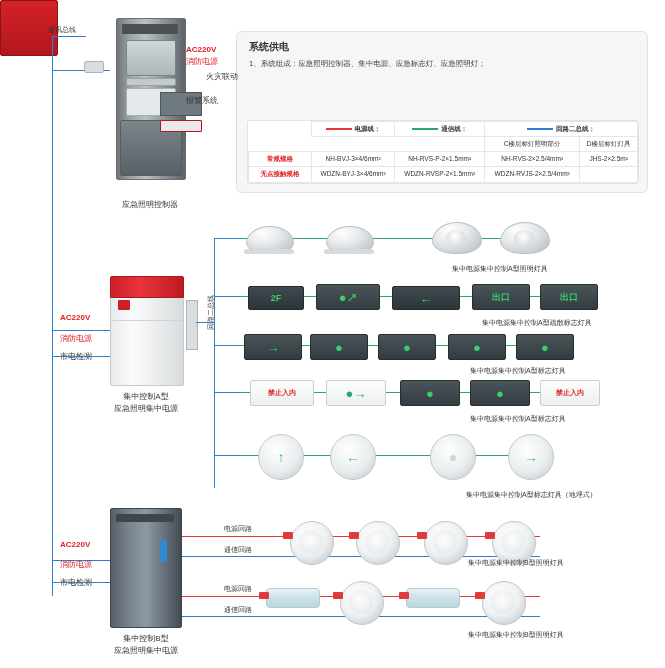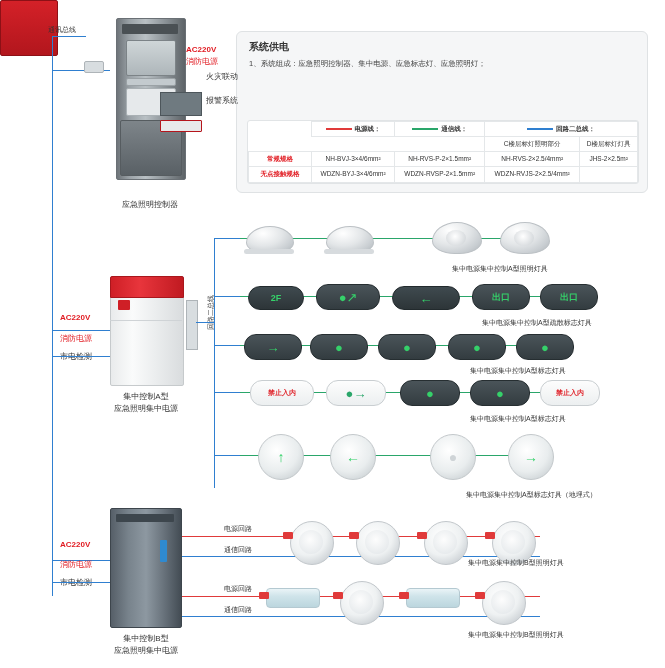--- a/index.html
+++ b/index.html
@@ -39,21 +39,21 @@
   
   .dome{border-radius:50% 50% 45% 45%/60% 60% 40% 40%;
         background:radial-gradient(ellipse at 35% 25%,#ffffff,#e3e6e8 45%,#c8cdd1 75%,#aeb4b8 100%);
         border:1px solid #bcc1c5;position:absolute;}
   .dome-base{position:absolute;background:#d7dbde;border-radius:3px;}
   .downlight{border-radius:50%;background:radial-gradient(circle at 40% 35%,#ffffff,#eef1f2 50%,#cdd2d6 80%,#b4babe 100%);border:1px solid #c2c7cb;position:absolute;}
   .downlight-in{position:absolute;border-radius:50%;background:radial-gradient(circle at 45% 40%,#fdfdfd,#dfe4e7);}
   .tube{position:absolute;border-radius:4px;background:linear-gradient(180deg,#eaf4f7,#cfe4ea 40%,#bcd6de);border:1px solid #b4c9d1;}
 
   
-  .sign{position:absolute;border-radius:12px;display:flex;align-items:center;justify-content:center;overflow:hidden;}
+  .sign{position:absolute;border-radius:2px;display:flex;align-items:center;justify-content:center;overflow:hidden;}
   .sign-green{background:linear-gradient(180deg,#3f4a4f,#2d3538);border:1px solid #222a2d;color:#3ddc6d;}
   .sign-white{background:linear-gradient(180deg,#fdfdfd,#eceff0);border:1px solid #c9ced1;}
   .sign-dark{background:linear-gradient(180deg,#4a5459,#333c40);border:1px solid #262e31;}
   .gtxt{color:#35d16a;font-size:9px;font-weight:bold;}
   .rtxt{color:#e0262d;font-size:7px;font-weight:bold;line-height:1.05;}
   .arrow-g{color:#35d16a;font-size:13px;line-height:1;}
   .floor-dome{position:absolute;border-radius:50%;
       background:radial-gradient(circle at 40% 35%,#ffffff,#e9edee 55%,#ccd2d5 85%);
       border:1px solid #c3c8cb;display:flex;align-items:center;justify-content:center;}
 
@@ -148,21 +148,21 @@
 
   <div class="redbox" style="left:152px;top:84px;width:56px;height:54px"></div>
   <div class="redbox-screen" style="position:absolute;left:160px;top:92px;width:40px;height:22px"></div>
   <div style="position:absolute;left:160px;top:120px;width:40px;height:10px;background:#e8e9ea;border:1px solid #b5151c;border-radius:1px"></div>
 
   <div class="lbl" style="left:100px;top:200px;width:100px">应急照明控制器</div>
 
   <div class="lbl lbl-red" style="left:186px;top:45px;width:46px;text-align:left">AC220V</div>
   <div class="lbl" style="left:186px;top:57px;width:52px;text-align:left;color:#e11b22">消防电源</div>
   <div class="lbl" style="left:186px;top:72px;width:52px;text-align:right">火灾联动</div>
-  <div class="lbl" style="left:186px;top:96px;width:52px;text-align:right">报警系统</div>
+  <div class="lbl" style="left:186px;top:96px;width:52px;text-align:left">报警系统</div>
   <div class="ln ln-red" style="left:184px;top:54px;width:0;height:0"></div>
 
   <div class="cab aCab" style="left:110px;top:276px;width:72px;height:108px"></div>
   <div class="cab aCab-red" style="left:110px;top:276px;width:72px;height:20px;border:1px solid #a9161c;border-radius:2px 2px 0 0"></div>
   <div class="cab" style="left:118px;top:300px;width:12px;height:10px;background:#cf1f26;border-radius:1px"></div>
   <div class="cab" style="left:110px;top:320px;width:72px;height:1px;background:#cfd3d6"></div>
 
   <div class="lbl" style="left:96px;top:392px;width:100px">集中控制A型</div>
   <div class="lbl" style="left:90px;top:404px;width:112px">应急照明集中电源</div>
 

